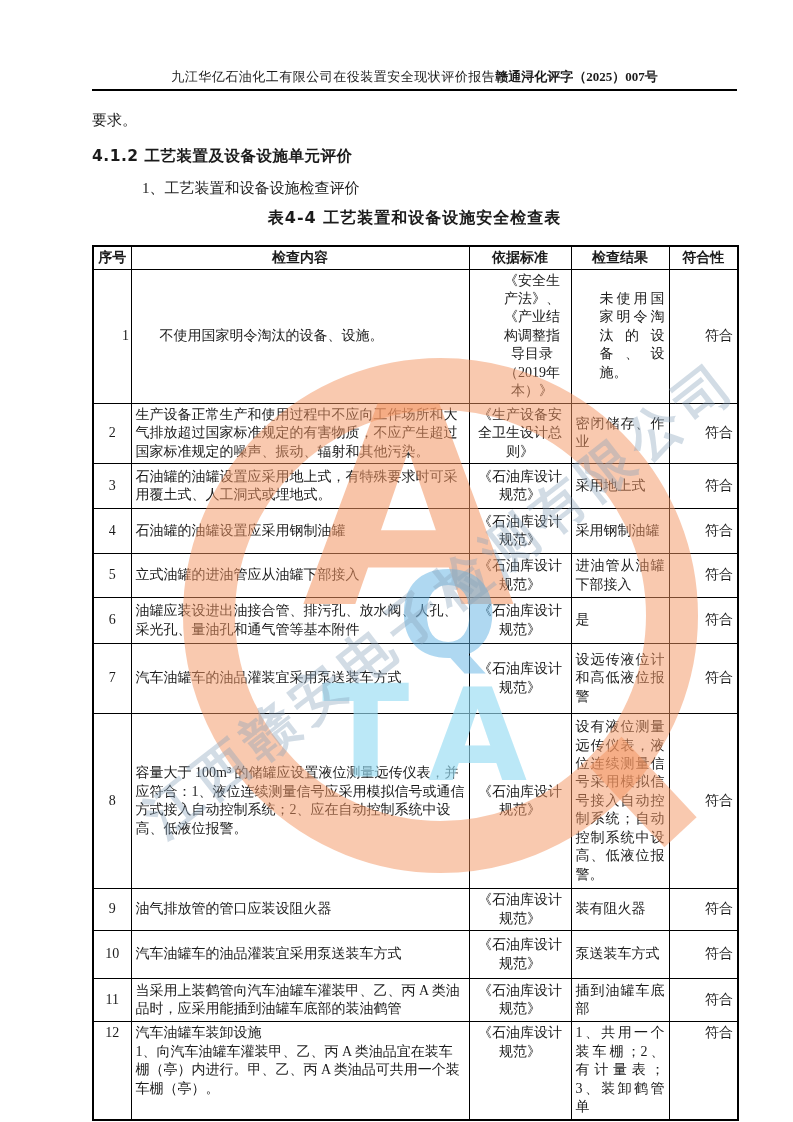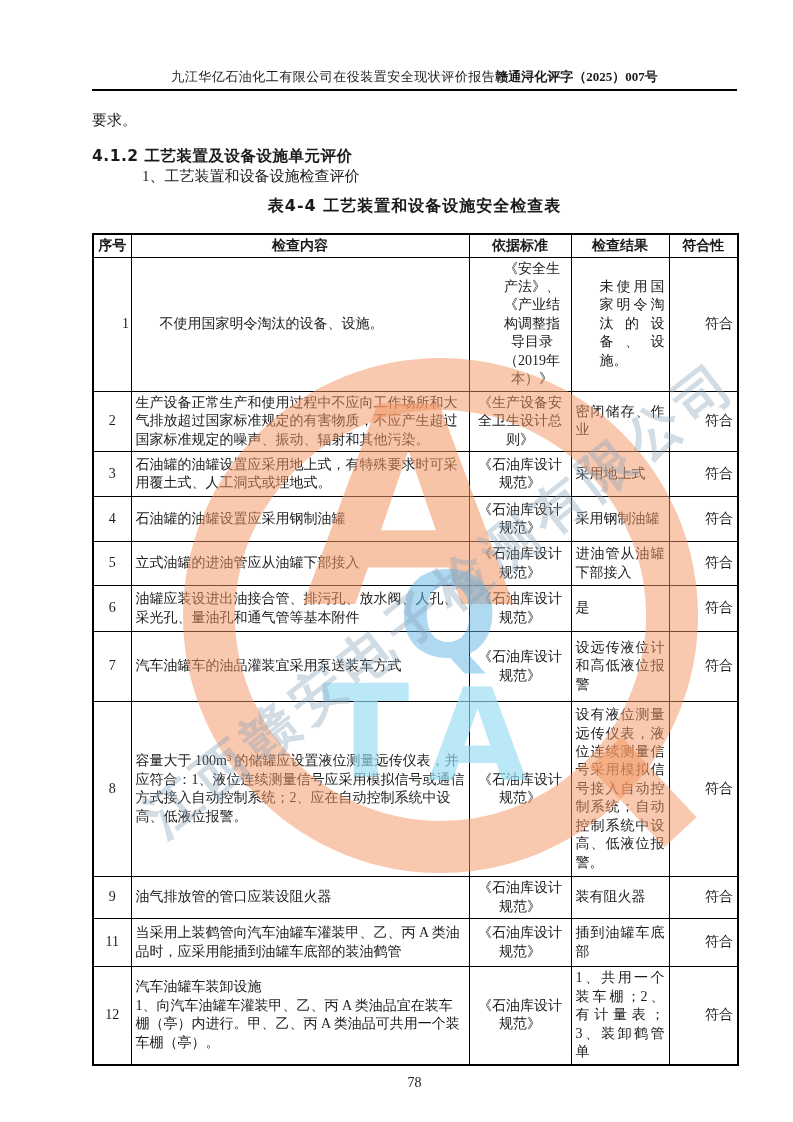--- a/index.html
+++ b/index.html
@@ -26,21 +26,21 @@
   .doc-header .left  { font-weight: normal; letter-spacing: 0.5px; }
   .doc-header .right { font-weight: bold; }
 
   
   .intro { margin-top: 20px; font-size: 15px; }
   .sec-heading {
     margin-top: 16px;
     font-family: "DejaVu Sans", "Liberation Sans", sans-serif;
     font-weight: bold; font-size: 15.5px; letter-spacing: 0.5px;
   }
-  .sub-heading { margin-top: 0; padding-left: 50px; font-size: 15px; color: #222; }
+  .sub-heading { margin-top: 12px; padding-left: 50px; font-size: 15px; color: #222; }
   .table-title {
     margin-top: 10px; width: 645px; text-align: center;
     font-family: "DejaVu Sans", "Liberation Sans", sans-serif;
     font-weight: bold; font-size: 16px; letter-spacing: 1px;
   }
 
   
   table.checklist {
     margin-top: 16px;
     width: 645px; table-layout: fixed;
@@ -206,20 +206,27 @@
             <td class="col-compliance">符合</td>
           </tr>
           <tr>
             <td class="col-no">9</td>
             <td class="col-content">油气排放管的管口应装设阻火器</td>
             <td class="col-basis">《石油库设计规范》</td>
             <td class="col-result">装有阻火器</td>
             <td class="col-compliance">符合</td>
           </tr>
           <tr>
+            <td class="col-no">10</td>
+            <td class="col-content">汽车油罐车的油品灌装宜采用泵送装车方式</td>
+            <td class="col-basis">《石油库设计规范》</td>
+            <td class="col-result">泵送装车方式</td>
+            <td class="col-compliance">符合</td>
+          </tr>
+          <tr>
             <td class="col-no">11</td>
             <td class="col-content">当采用上装鹤管向汽车油罐车灌装甲、乙、丙 A 类油品时，应采用能插到油罐车底部的装油鹤管</td>
             <td class="col-basis">《石油库设计规范》</td>
             <td class="col-result">插到油罐车底部</td>
             <td class="col-compliance">符合</td>
           </tr>
           <tr>
             <td class="col-no">12</td>
             <td class="col-content">汽车油罐车装卸设施
 1、向汽车油罐车灌装甲、乙、丙 A 类油品宜在装车棚（亭）内进行。甲、乙、丙 A 类油品可共用一个装车棚（亭）。</td>

